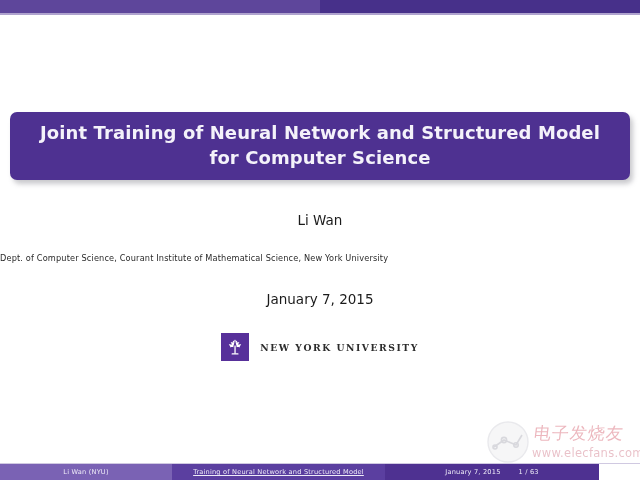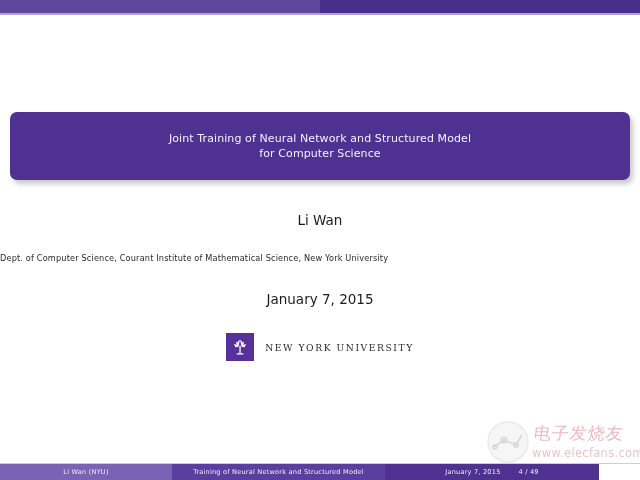--- a/index.html
+++ b/index.html
@@ -51,24 +51,24 @@
     height: 68px;
     background: #4e3191;
     border-radius: 7px;
     box-shadow: 3px 4px 5px rgba(120,120,130,.40);
     display: flex;
     align-items: center;
     justify-content: center;
   }
   #titletext {
     color: #f4f2fa;
-    font-size: 11px;
+    font-size: 18px;
     line-height: 1.38;
     text-align: center;
-    font-weight: 400;
+    font-weight: 700;
     letter-spacing: .1px;
     padding: 0 16px;
   }
   #titletext .l2 { display: block; }
 
   
   #author {
     position: absolute;
     top: 212px; left: 0;
     width: 640px;
@@ -110,20 +110,21 @@
     display: flex;
     align-items: center;
     justify-content: center;
     margin-right: 11px;
   }
   #logo-word {
     font-family: "DejaVu Serif", "Liberation Serif", serif;
     font-size: 9.2px;
     letter-spacing: 1.55px;
     color: #2c2c2c;
+    font-weight: bold;
   }
 
   
   #watermark {
     position: absolute;
     right: 4px;
     bottom: 6px;
     width: 152px;
     height: 62px;
     opacity: .55;
@@ -172,20 +173,21 @@
     display: flex;
     align-items: center;
     justify-content: center;
   }
   #foot-mid {
     width: 213px;
     background: #5b3fa0;
     display: flex;
     align-items: center;
     justify-content: center;
+    text-decoration: underline;
   }
   #foot-right {
     width: 214px;
     background: #4e3191;
     display: flex;
     align-items: center;
     justify-content: center;
     gap: 18px;
   }
   #footer-topline {
@@ -243,15 +245,15 @@
   <div id="wm-cn">电子发烧友</div>
   <div id="wm-url">www.elecfans.com</div>
 </div>
 
 <div id="footer-topline"></div>
 <div id="footer">
   <div id="foot-left">Li Wan  (NYU)</div>
   <div id="foot-mid">Training of Neural Network and Structured Model</div>
   <div id="foot-right">
     <span>January 7, 2015</span>
-    <span>4 / 49</span>
+    <span>1 / 63</span>
   </div>
 </div>
 
 </body></html>

